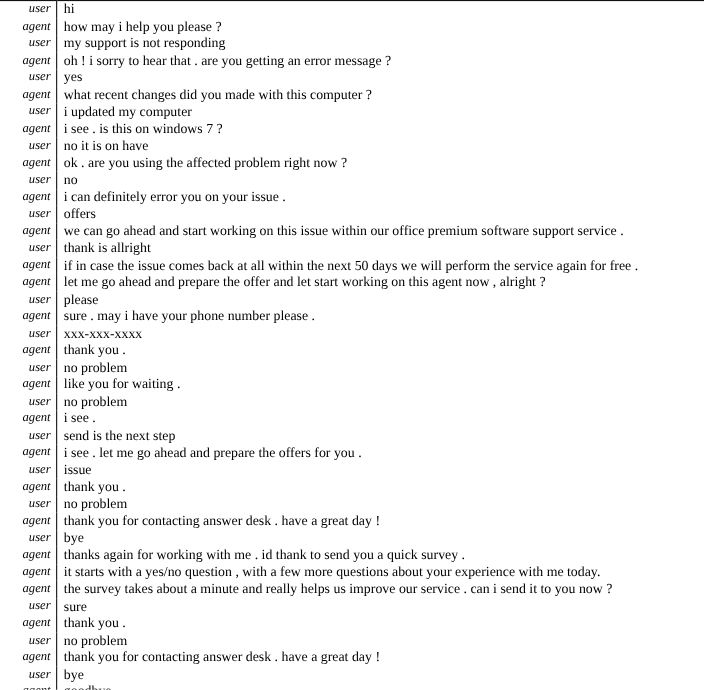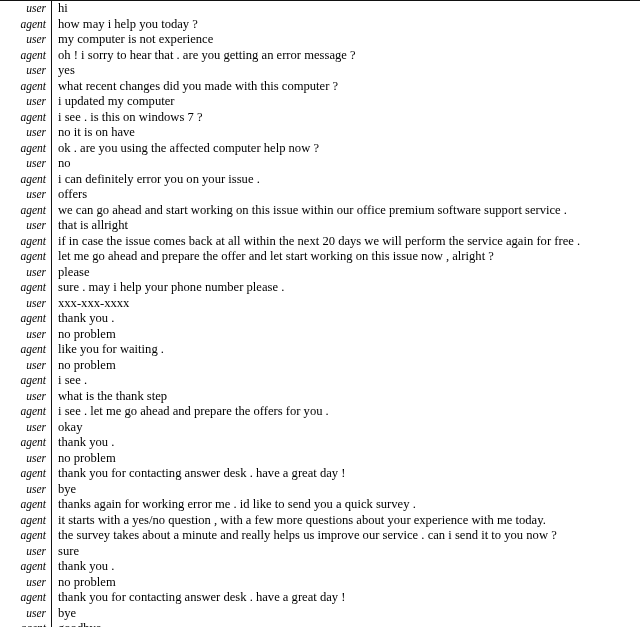--- a/index.html
+++ b/index.html
@@ -54,25 +54,25 @@
 <body>
 
 <table id="transcript-table">
   <tbody id="transcript-body">
       <tr class="turn-row">
         <td class="speaker-cell">user</td>
         <td class="utterance-cell">hi</td>
       </tr>
       <tr class="turn-row">
         <td class="speaker-cell">agent</td>
-        <td class="utterance-cell">how may i help you today ?</td>
-      </tr>
-      <tr class="turn-row">
-        <td class="speaker-cell">user</td>
-        <td class="utterance-cell">my computer is not experience</td>
+        <td class="utterance-cell">how may i help you please ?</td>
+      </tr>
+      <tr class="turn-row">
+        <td class="speaker-cell">user</td>
+        <td class="utterance-cell">my support is not responding</td>
       </tr>
       <tr class="turn-row">
         <td class="speaker-cell">agent</td>
         <td class="utterance-cell">oh ! i sorry to hear that . are you getting an error message ?</td>
       </tr>
       <tr class="turn-row">
         <td class="speaker-cell">user</td>
         <td class="utterance-cell">yes</td>
       </tr>
       <tr class="turn-row">
@@ -86,57 +86,57 @@
       <tr class="turn-row">
         <td class="speaker-cell">agent</td>
         <td class="utterance-cell">i see . is this on windows 7 ?</td>
       </tr>
       <tr class="turn-row">
         <td class="speaker-cell">user</td>
         <td class="utterance-cell">no it is on have</td>
       </tr>
       <tr class="turn-row">
         <td class="speaker-cell">agent</td>
-        <td class="utterance-cell">ok . are you using the affected computer help now ?</td>
+        <td class="utterance-cell">ok . are you using the affected problem right now ?</td>
       </tr>
       <tr class="turn-row">
         <td class="speaker-cell">user</td>
         <td class="utterance-cell">no</td>
       </tr>
       <tr class="turn-row">
         <td class="speaker-cell">agent</td>
         <td class="utterance-cell">i can definitely error you on your issue .</td>
       </tr>
       <tr class="turn-row">
         <td class="speaker-cell">user</td>
         <td class="utterance-cell">offers</td>
       </tr>
       <tr class="turn-row">
         <td class="speaker-cell">agent</td>
         <td class="utterance-cell">we can go ahead and start working on this issue within our office premium software support service .</td>
       </tr>
       <tr class="turn-row">
         <td class="speaker-cell">user</td>
-        <td class="utterance-cell">that is allright</td>
-      </tr>
-      <tr class="turn-row">
-        <td class="speaker-cell">agent</td>
-        <td class="utterance-cell">if in case the issue comes back at all within the next 20 days we will perform the service again for free .</td>
-      </tr>
-      <tr class="turn-row">
-        <td class="speaker-cell">agent</td>
-        <td class="utterance-cell">let me go ahead and prepare the offer and let start working on this issue now , alright ?</td>
+        <td class="utterance-cell">thank is allright</td>
+      </tr>
+      <tr class="turn-row">
+        <td class="speaker-cell">agent</td>
+        <td class="utterance-cell">if in case the issue comes back at all within the next 50 days we will perform the service again for free .</td>
+      </tr>
+      <tr class="turn-row">
+        <td class="speaker-cell">agent</td>
+        <td class="utterance-cell">let me go ahead and prepare the offer and let start working on this agent now , alright ?</td>
       </tr>
       <tr class="turn-row">
         <td class="speaker-cell">user</td>
         <td class="utterance-cell">please</td>
       </tr>
       <tr class="turn-row">
         <td class="speaker-cell">agent</td>
-        <td class="utterance-cell">sure . may i help your phone number please .</td>
+        <td class="utterance-cell">sure . may i have your phone number please .</td>
       </tr>
       <tr class="turn-row">
         <td class="speaker-cell">user</td>
         <td class="utterance-cell">xxx-xxx-xxxx</td>
       </tr>
       <tr class="turn-row">
         <td class="speaker-cell">agent</td>
         <td class="utterance-cell">thank you .</td>
       </tr>
       <tr class="turn-row">
@@ -150,49 +150,49 @@
       <tr class="turn-row">
         <td class="speaker-cell">user</td>
         <td class="utterance-cell">no problem</td>
       </tr>
       <tr class="turn-row">
         <td class="speaker-cell">agent</td>
         <td class="utterance-cell">i see .</td>
       </tr>
       <tr class="turn-row">
         <td class="speaker-cell">user</td>
-        <td class="utterance-cell">what is the thank step</td>
+        <td class="utterance-cell">send is the next step</td>
       </tr>
       <tr class="turn-row">
         <td class="speaker-cell">agent</td>
         <td class="utterance-cell">i see . let me go ahead and prepare the offers for you .</td>
       </tr>
       <tr class="turn-row">
         <td class="speaker-cell">user</td>
-        <td class="utterance-cell">okay</td>
+        <td class="utterance-cell">issue</td>
       </tr>
       <tr class="turn-row">
         <td class="speaker-cell">agent</td>
         <td class="utterance-cell">thank you .</td>
       </tr>
       <tr class="turn-row">
         <td class="speaker-cell">user</td>
         <td class="utterance-cell">no problem</td>
       </tr>
       <tr class="turn-row">
         <td class="speaker-cell">agent</td>
         <td class="utterance-cell">thank you for contacting answer desk . have a great day !</td>
       </tr>
       <tr class="turn-row">
         <td class="speaker-cell">user</td>
         <td class="utterance-cell">bye</td>
       </tr>
       <tr class="turn-row">
         <td class="speaker-cell">agent</td>
-        <td class="utterance-cell">thanks again for working error me . id like to send you a quick survey .</td>
+        <td class="utterance-cell">thanks again for working with me . id thank to send you a quick survey .</td>
       </tr>
       <tr class="turn-row">
         <td class="speaker-cell">agent</td>
         <td class="utterance-cell">it starts with a yes/no question , with a few more questions about your experience with me today.</td>
       </tr>
       <tr class="turn-row">
         <td class="speaker-cell">agent</td>
         <td class="utterance-cell">the survey takes about a minute and really helps us improve our service . can i send it to you now ?</td>
       </tr>
       <tr class="turn-row">

